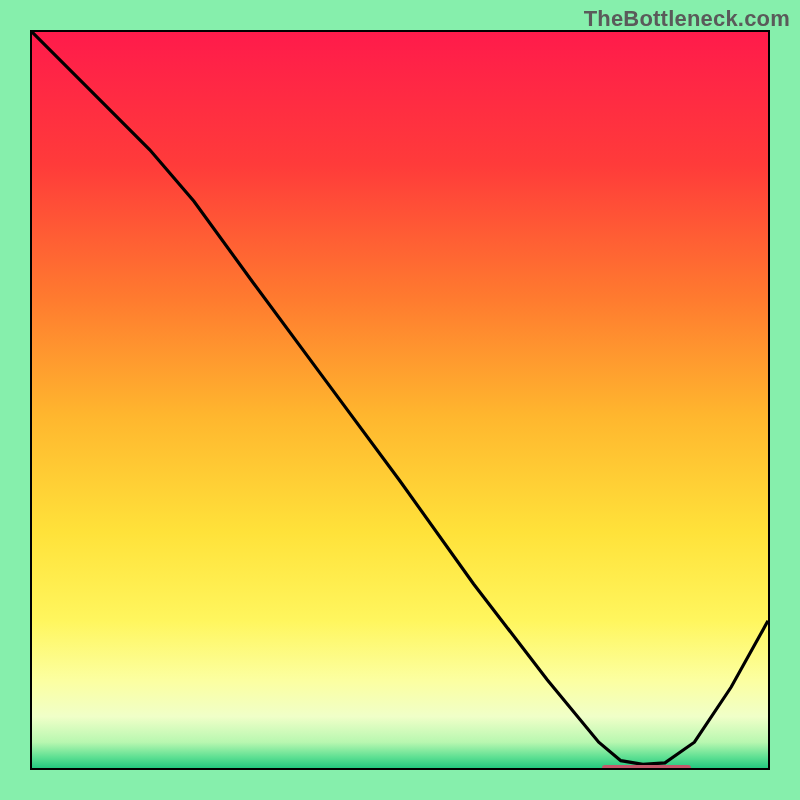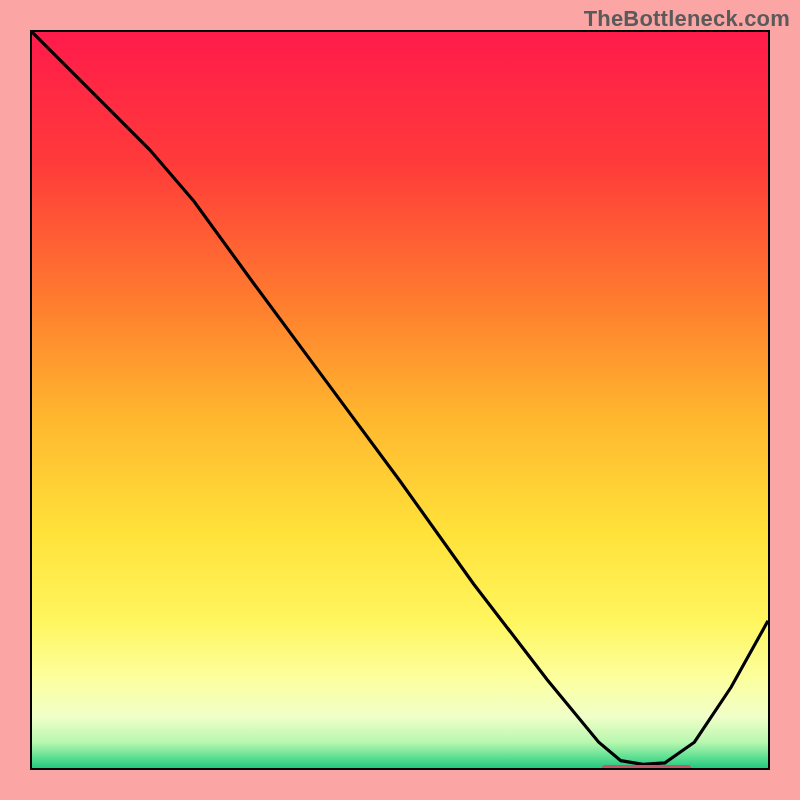--- a/index.html
+++ b/index.html
@@ -1,17 +1,17 @@
 <!DOCTYPE html>
 <html><head>
 <meta charset="utf-8">
 <style>
   * { margin: 0; padding: 0; box-sizing: border-box; }
   html, body { width: 800px; height: 800px; background: #fff; font-family: Arial, Helvetica, sans-serif; }
-  .stage { position: relative; width: 800px; height: 800px; background: #fca5a5; text-decoration: underline; }
+  .stage { position: relative; width: 800px; height: 800px; background: #86efac; text-decoration: underline; }
   .watermark {
     position: absolute;
     top: 6px;
     right: 10px;
     font-size: 22px;
     font-weight: 600;
     color: #5a5a5a;
     letter-spacing: 0.2px;
   }
   .plot {

